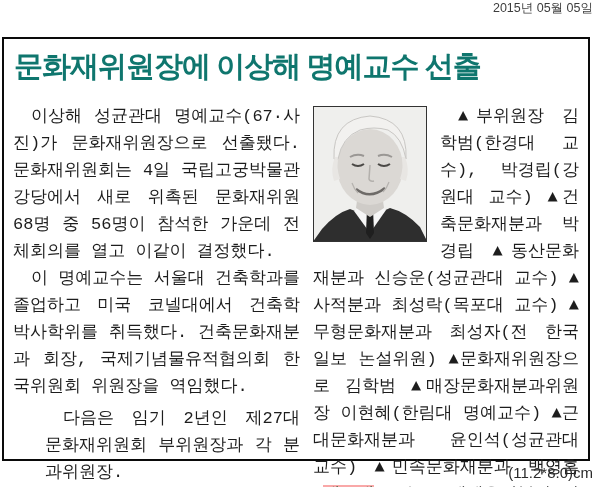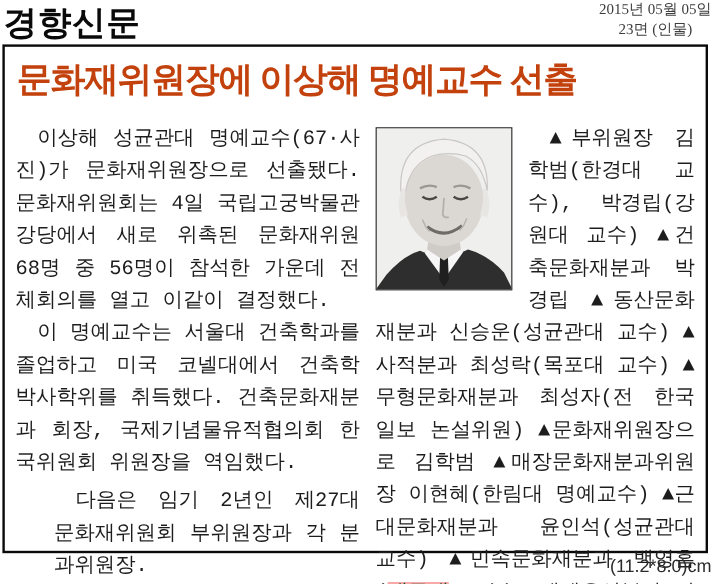--- a/index.html
+++ b/index.html
@@ -13,38 +13,38 @@
   }
   
   .paper-name {
     position: absolute; left: 3px; top: 0px;
     font-family: "Liberation Sans", "DejaVu Sans", sans-serif;
     font-weight: 900; font-size: 28px; letter-spacing: 0.5px;
     color: #0a0a0a;
   }
   .date-block {
     position: absolute; right: 7px; top: 1px;
-    text-align: center;
-    font-family: Liberation Serif, serif;
+    text-align: right;
+    font-family: Liberation Sans, sans-serif;
     font-size: 12.5px; line-height: 15.5px; color: #3d3d3d;
   }
   
   .article-box {
     position: absolute; left: 2px; top: 37px;
     width: 588px; height: 424px;
     box-sizing: border-box;
     border: 2px solid #0a0a0a;
     padding: 5px 9px 0 9px;
     background: #fff;
   }
   .headline {
     margin: 3px 0 0 1px;
     font-size: 29px; font-weight: bold;
     letter-spacing: -1px;
-    color: #c2410c;
+    color: #0f766e;
     white-space: nowrap;
   }
   .body-columns {
     display: flex;
     margin-top: 16px;
   }
   .col { font-size: 17px; line-height: 27px; text-align: justify; word-break: break-all; }
   .col-left  { width: 287px; margin-right: 13px; }
   .col-right { width: 268px; flex: 1; }
   .col p { margin: 0; text-indent: 18px; font-family: Liberation Mono, monospace; }
@@ -66,25 +66,23 @@
     position: absolute; right: 7px; top: 464px;
     font-family: "Liberation Sans", "DejaVu Sans", sans-serif;
     font-size: 15px; color: #2b2b2b;
   }
 </style>
 </head>
 <body>
 
 <div class="page">
 
-  <div class="paper-name">경향신문</div>
 
   <div class="date-block">
     <div>2015년 05월 05일</div>
-    <div>23면 (인물)</div>
   </div>
 
   <section class="article-box">
     <h1 class="headline">문화재위원장에 이상해 명예교수 선출</h1>
 
     <div class="body-columns">
 
       <div class="col col-left">
         <p>이상해 성균관대 명예교수(67·사진)가 문화재위원장으로 선출됐다. 문화재위원회는 4일 국립고궁박물관 강당에서 새로 위촉된 문화재위원 68명 중 56명이 참석한 가운데 전체회의를 열고 이같이 결정했다.</p>
         <p>이 명예교수는 서울대 건축학과를 졸업하고 미국 코넬대에서 건축학 박사학위를 취득했다. 건축문화재분과 회장, 국제기념물유적협의회 한국위원회 위원장을 역임했다.</p>

